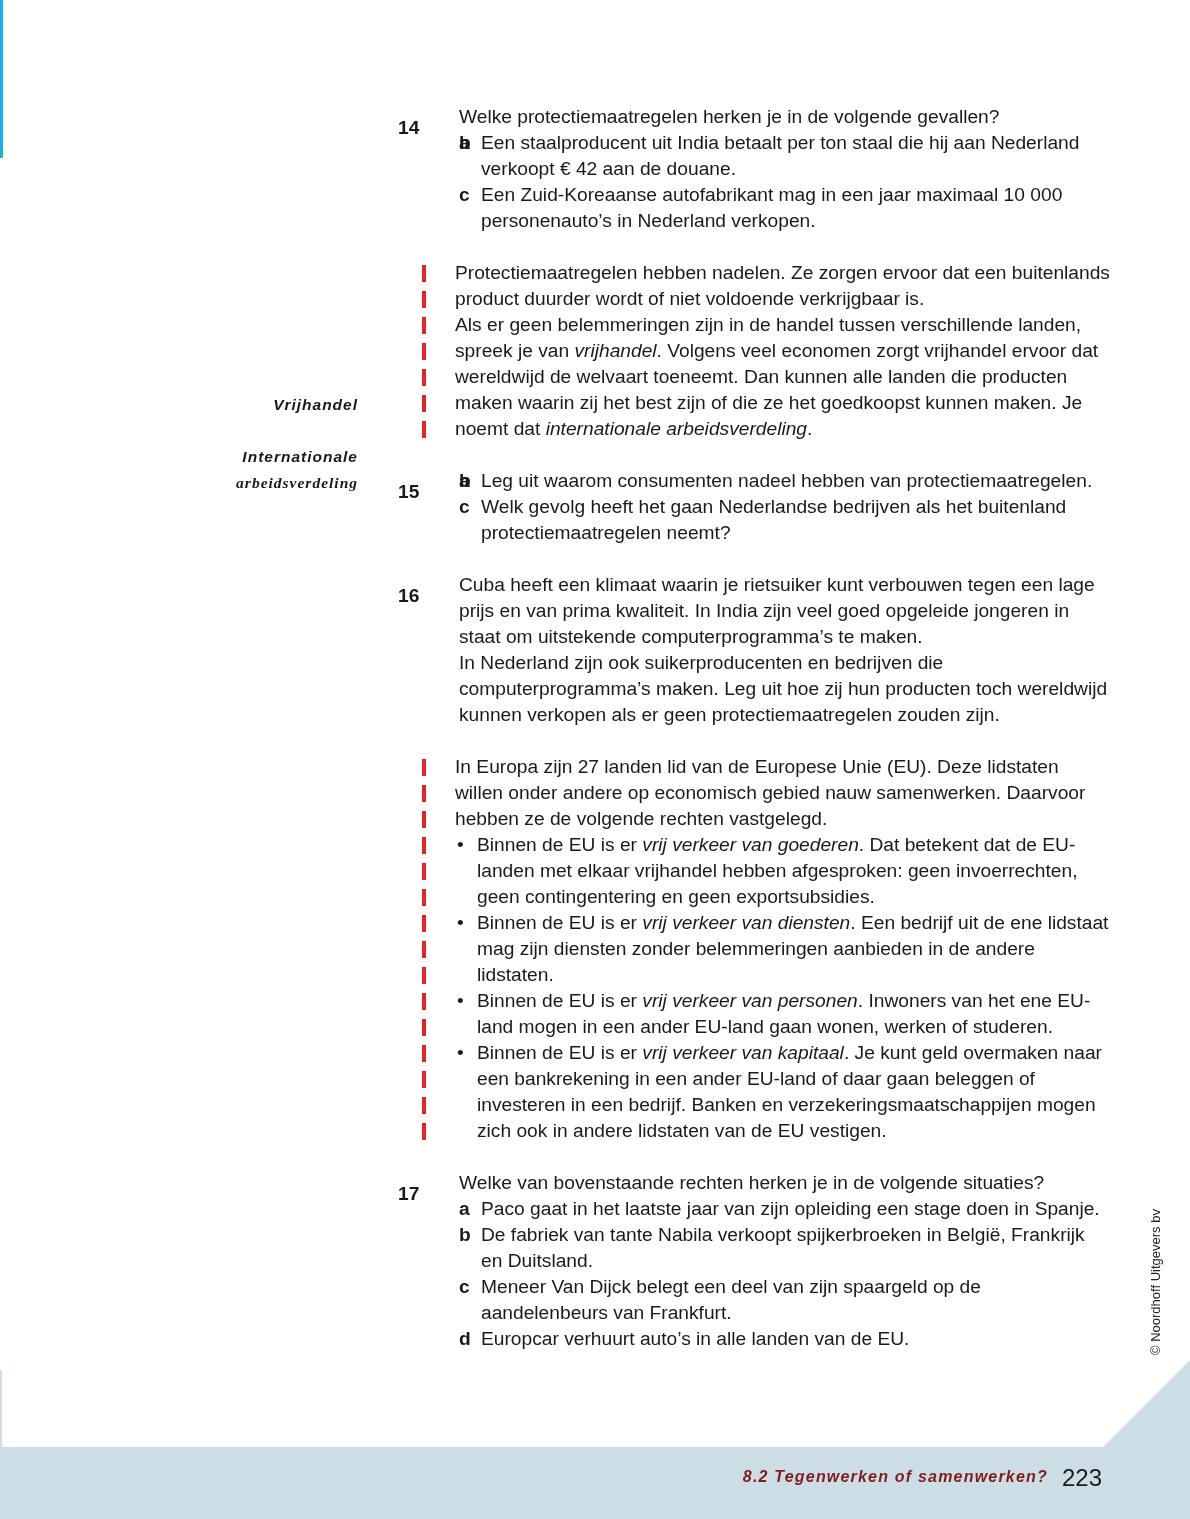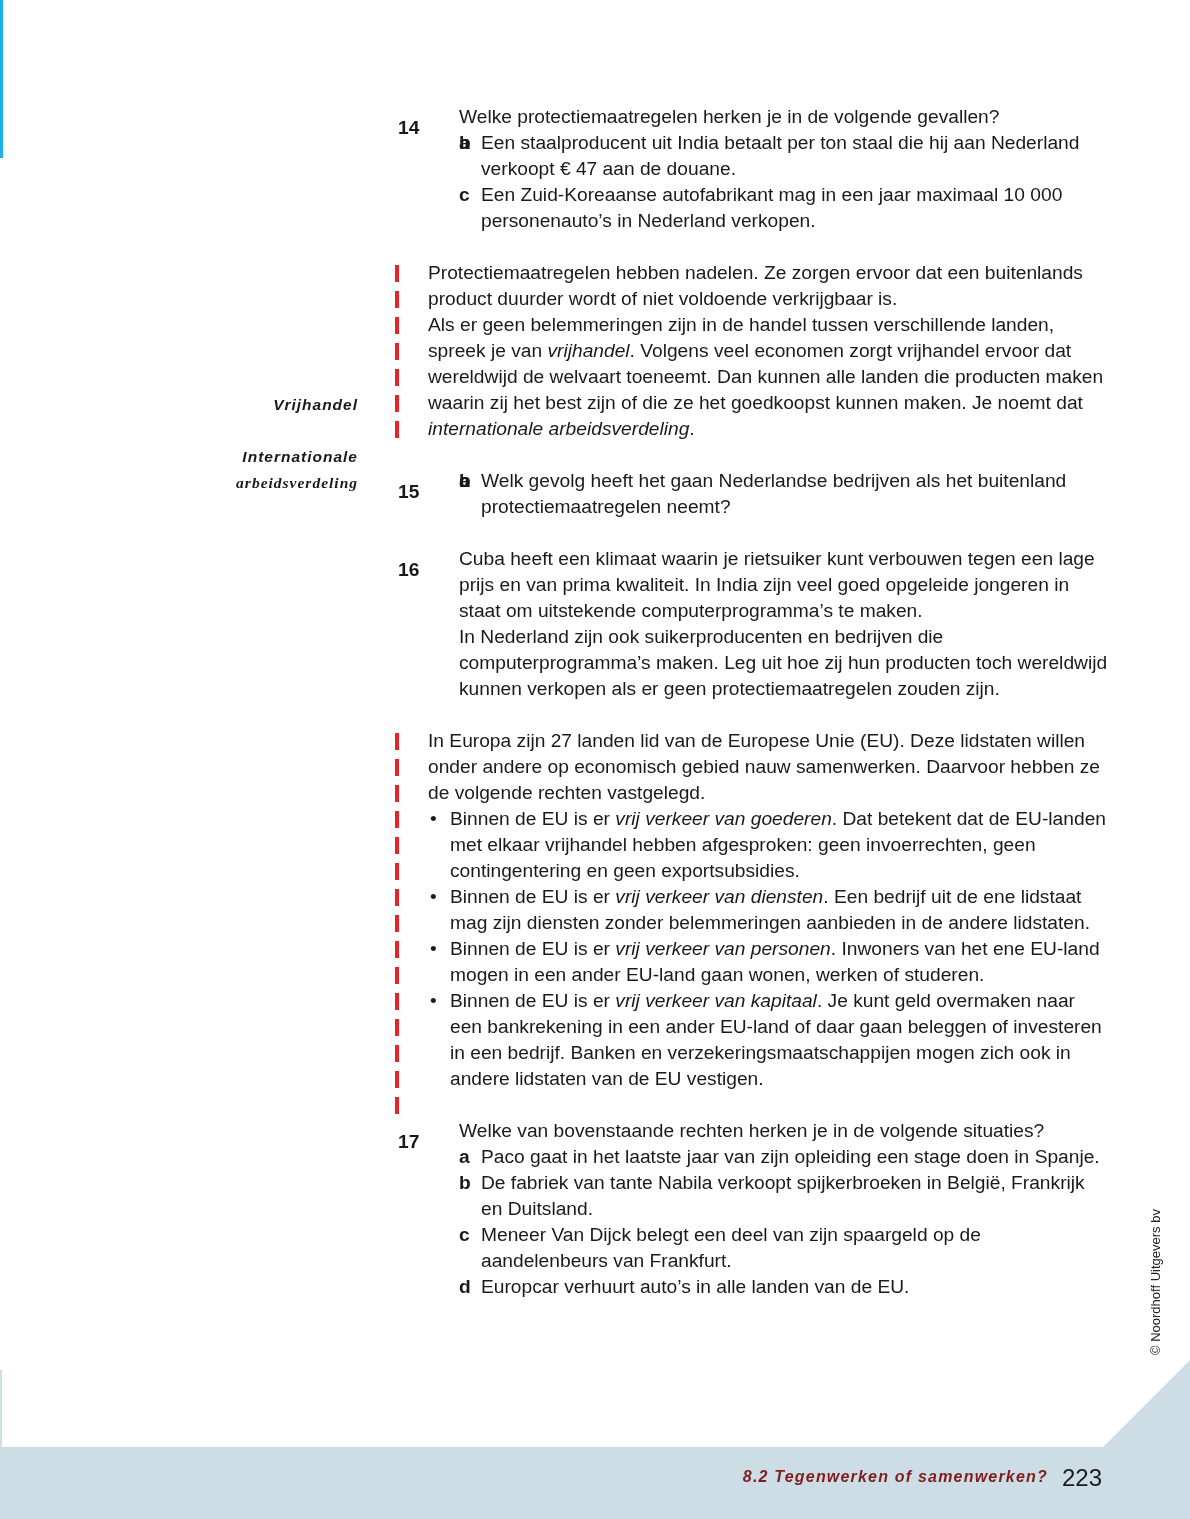--- a/index.html
+++ b/index.html
@@ -36,21 +36,21 @@
     }
     .content {
       position: absolute; left: 398px; top: 104px; width: 712px;
       font-size: 19.2px; line-height: 26px;
     }
     .q-block { position: relative; }
     .q-num { position: absolute; left: 0; width: 36px; font-weight: bold; margin-top: 11px; }
     .q-body { margin-left: 61px; }
     .sub { position: relative; padding-left: 22px; }
     .sub-letter { position: absolute; left: 0; font-weight: bold; }
-    .theory { position: relative; margin-left: 30px; }
+    .theory { position: relative; margin-left: 57px; }
     .theory p { margin: 0; }
     .red-marks { position: absolute; left: -33px; top: 0; }
     .red-mark { position: absolute; left: 0; width: 4px; height: 17px; background: #e8242b; }
     .bullet { position: relative; padding-left: 22px; }
     .bullet-dot { position: absolute; left: 2px; }
     .gap { height: 26px; }
     .margin-term {
       position: absolute; right: 832px; text-align: right;
       font-size: 15.5px; font-weight: bold; font-style: italic; letter-spacing: 1px;
       color: #1a1a1a; line-height: 26px;
@@ -76,21 +76,21 @@
 
   <div class="q-block">
     <span class="q-num">14</span>
     <div class="q-body">
       <div>Welke protectiemaatregelen herken je in de volgende gevallen?</div>
       <div class="sub">
         <span class="sub-letter">a</span>
       </div>
       <div class="sub">
         <span class="sub-letter">b</span>
-        <span>Een staalproducent uit India betaalt per ton staal die hij aan Nederland verkoopt € 47 aan de douane.</span>
+        <span>Een staalproducent uit India betaalt per ton staal die hij aan Nederland verkoopt € 42 aan de douane.</span>
       </div>
       <div class="sub">
         <span class="sub-letter">c</span>
         <span>Een Zuid-Koreaanse autofabrikant mag in een jaar maximaal 10 000 personenauto’s in Nederland verkopen.</span>
       </div>
     </div>
   </div>
 
   <div class="gap"></div>
 
@@ -111,20 +111,21 @@
   <div class="gap"></div>
 
   <div class="q-block">
     <span class="q-num">15</span>
     <div class="q-body">
       <div class="sub">
         <span class="sub-letter">a</span>
       </div>
       <div class="sub">
         <span class="sub-letter">b</span>
+        <span>Leg uit waarom consumenten nadeel hebben van protectiemaatregelen.</span>
       </div>
       <div class="sub">
         <span class="sub-letter">c</span>
         <span>Welk gevolg heeft het gaan Nederlandse bedrijven als het buitenland protectiemaatregelen neemt?</span>
       </div>
     </div>
   </div>
 
   <div class="gap"></div>
 

